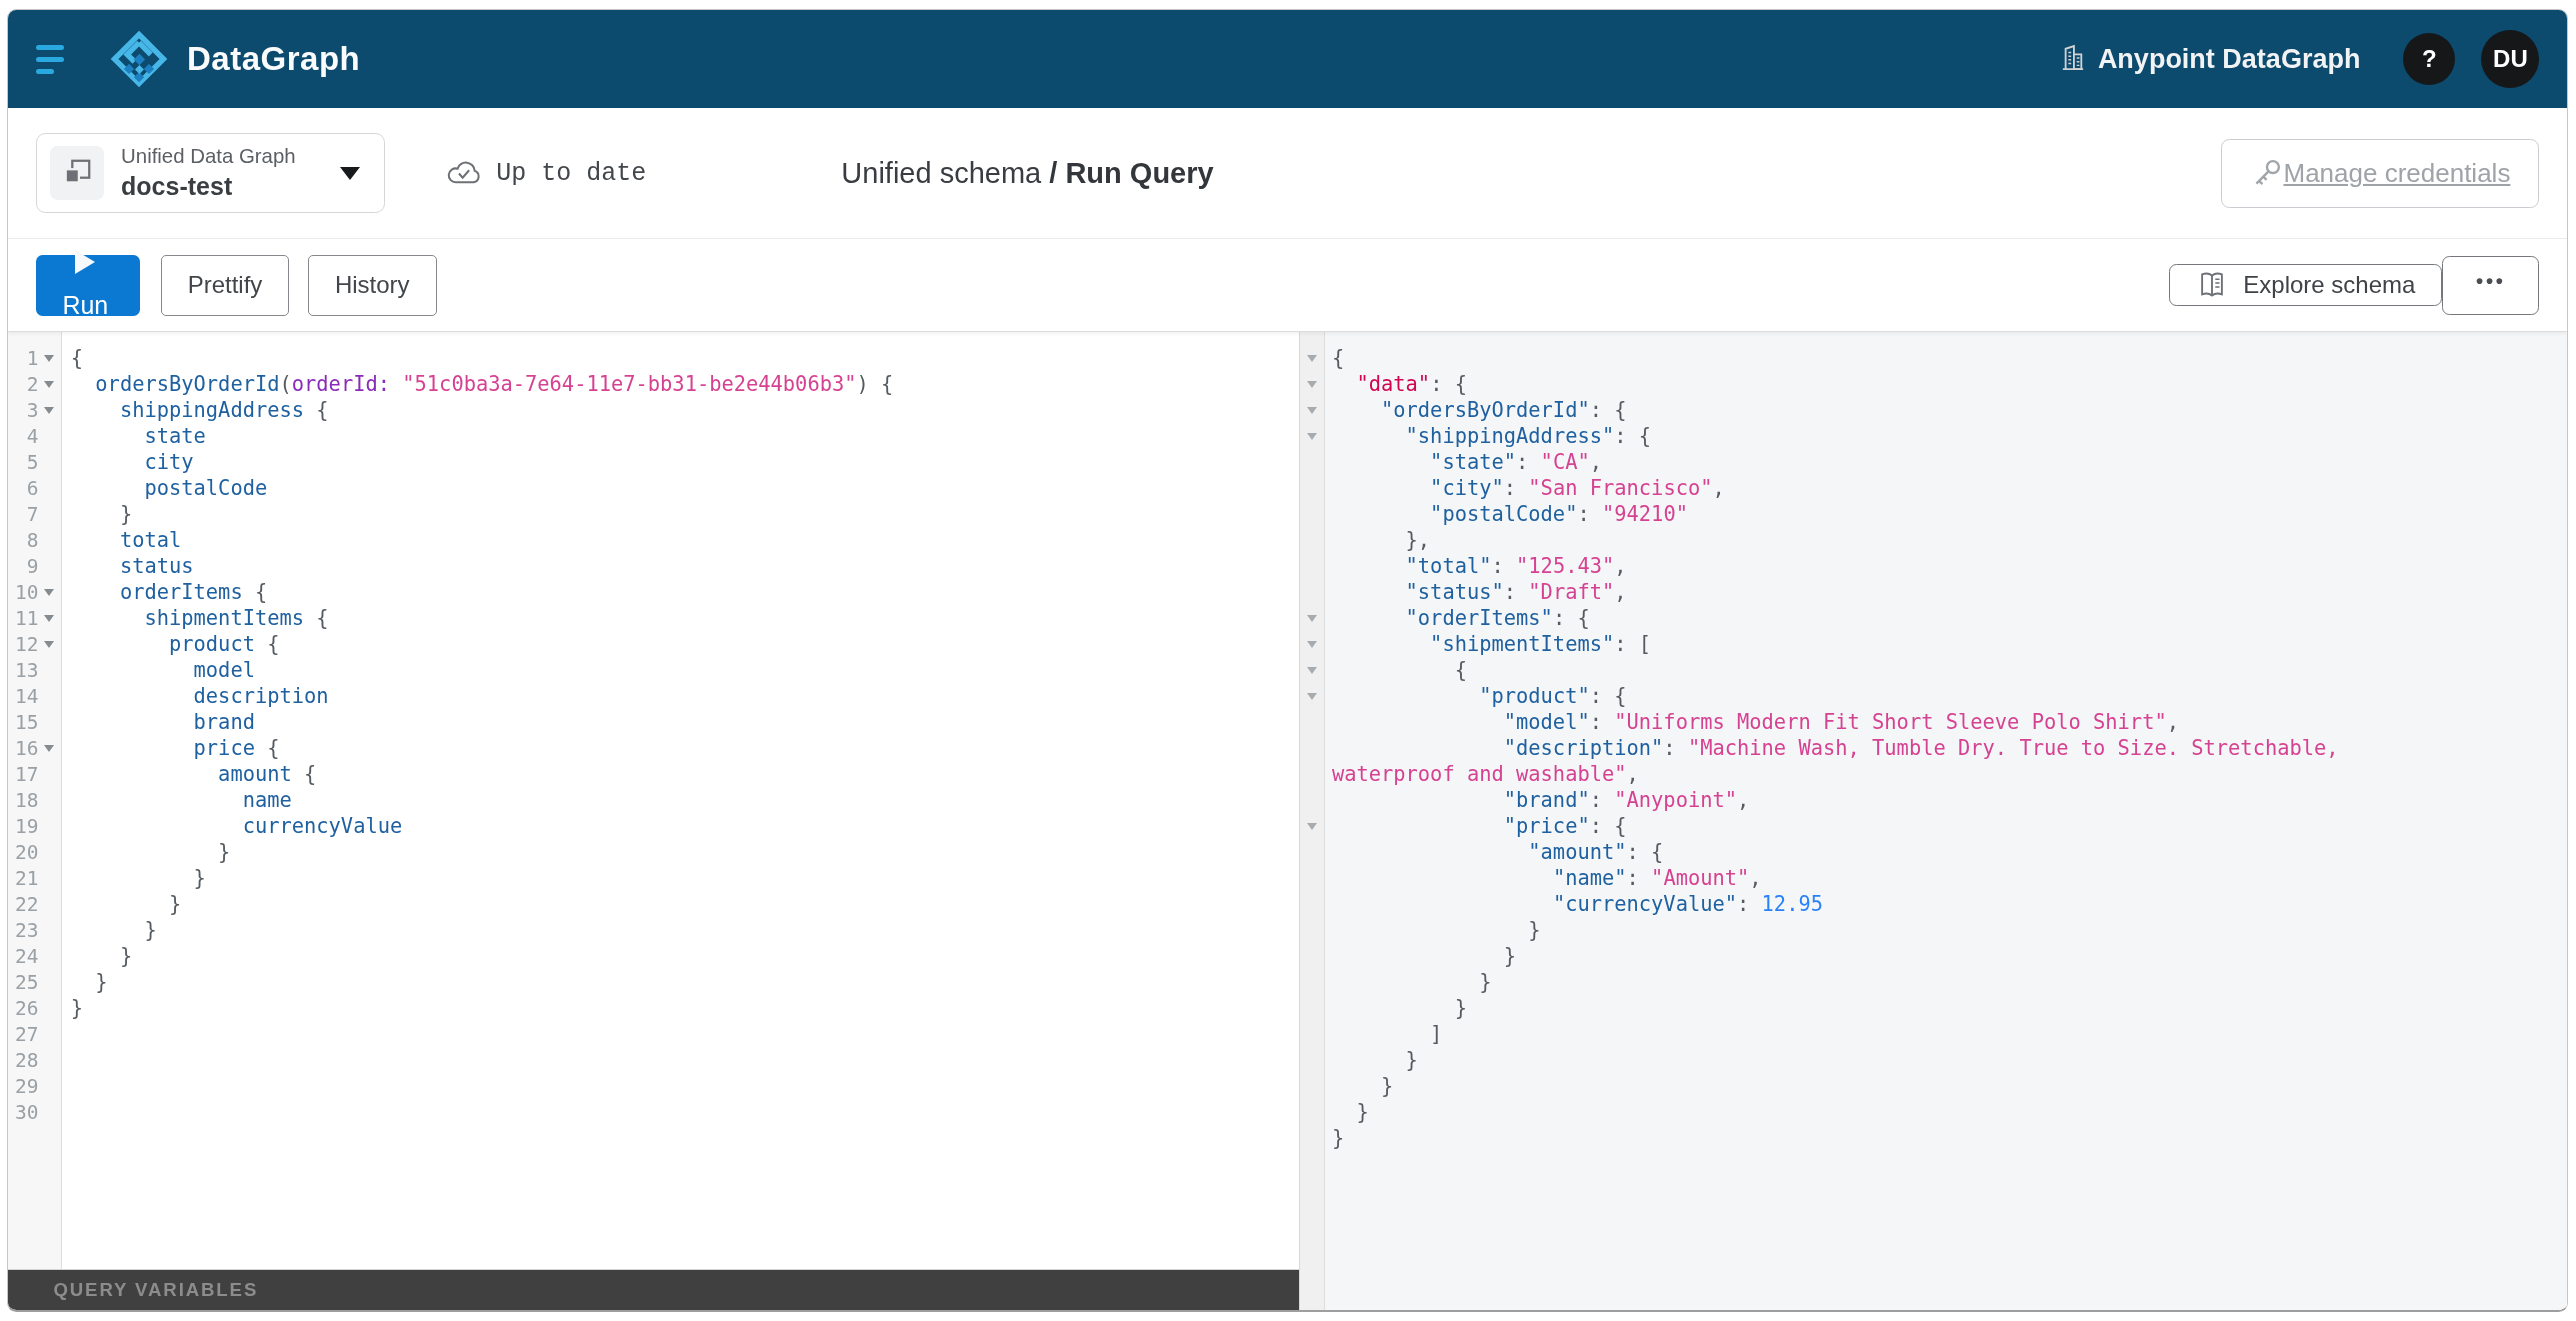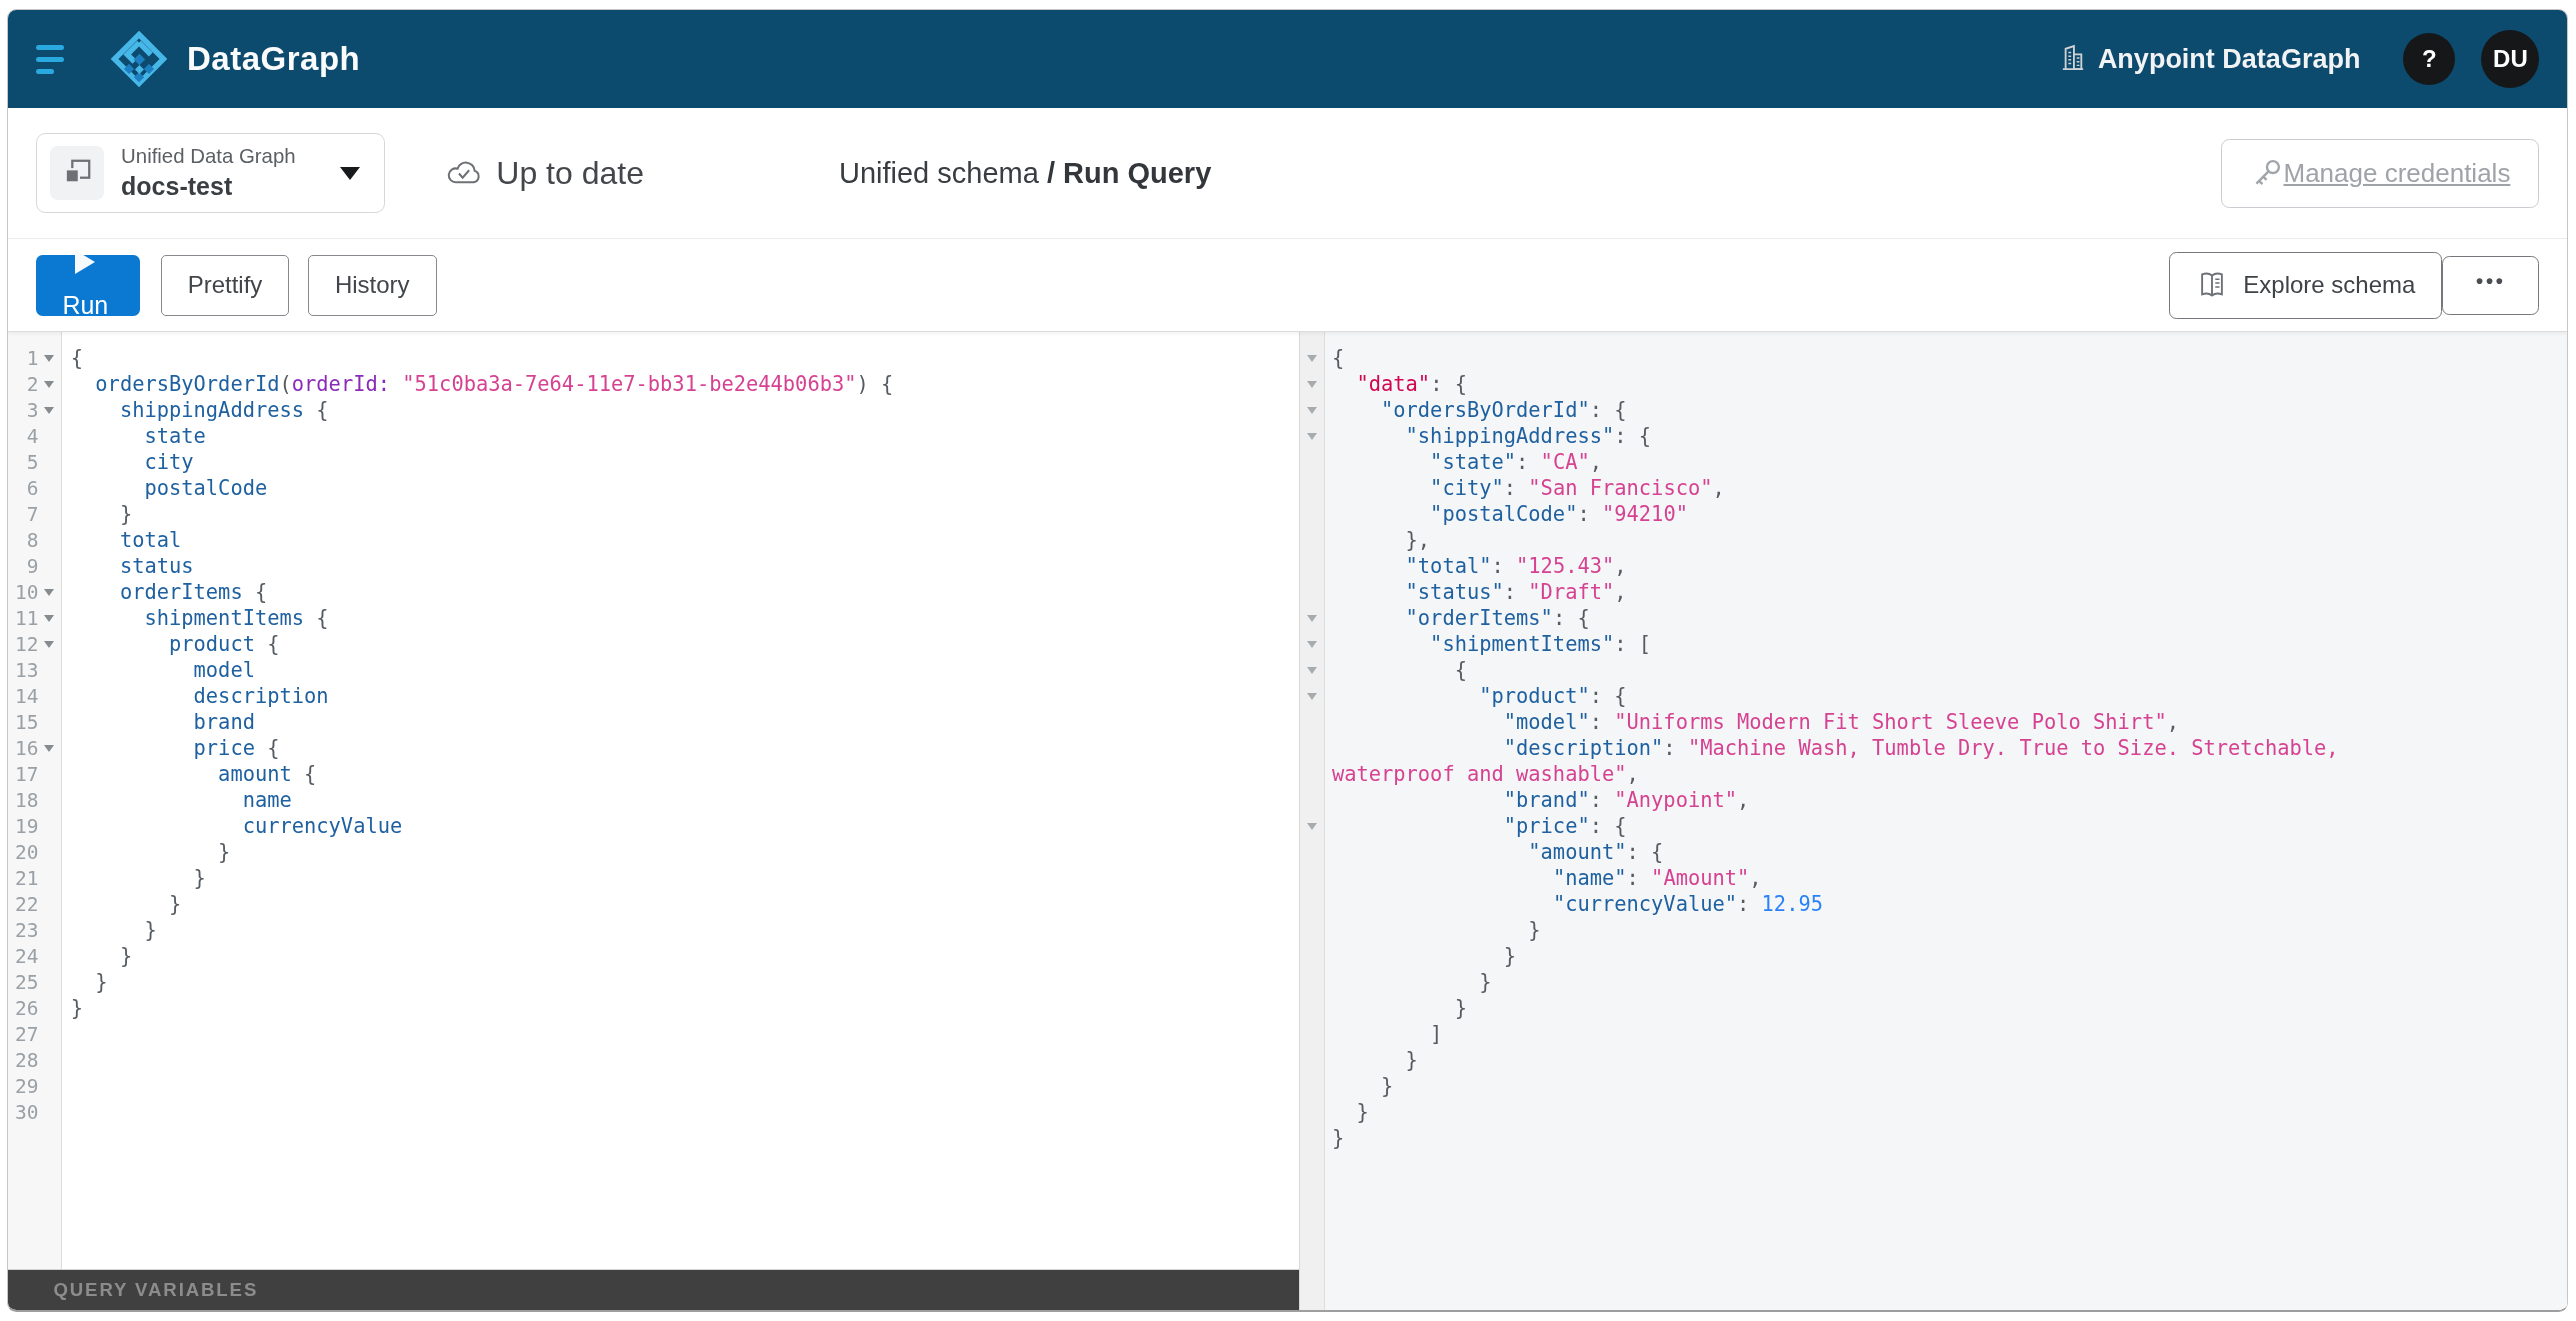--- a/index.html
+++ b/index.html
@@ -24,34 +24,34 @@
   .avatar { width:58px; height:58px; margin-left:26px; }
   
   .header { height:131px; flex:0 0 131px; background:#fff; display:flex; align-items:center; padding:16px 28px; border-bottom:0.9px solid #ececec; }
   .graph-selector { height:80px; border:1.9px solid #d4d7da; border-radius:9.3px; display:flex; align-items:center; padding:0 24px 0 13px; gap:16.7px; cursor:pointer; background:#fff; }
   .sel-icon-tile { width:54px; height:54px; background:#f1f2f4; border-radius:7.4px; display:flex; align-items:center; justify-content:center; }
   .sel-text { display:flex; flex-direction:column; justify-content:center; gap:3.7px; }
   .sel-type { font-size:20.4px; color:#5c6064; }
   .sel-name { font-size:25px; font-weight:700; color:#3a3e42; }
   .caret-down { width:0; height:0; border-left:10.2px solid transparent; border-right:10.2px solid transparent; border-top:13px solid #17191b; margin-left:28px; }
   .status { display:flex; align-items:center; gap:13px; margin-left:61px; }
-  .status-label { font-size:32px; color:#43474b; }
+  .status-label { font-size:25px; color:#43474b;font-family:Liberation Mono, monospace; }
   .breadcrumb { margin-left:195px; font-size:29px; color:#393d41; white-space:nowrap; }
   .breadcrumb b { font-weight:700; color:#33373b; }
   .header-spacer { flex:1; }
   .btn-credentials { height:69px; border:1.9px solid #c9ccd0; border-radius:8.4px; background:#fff; display:flex; align-items:center; padding:0 28px; color:#9fa3a8; font-size:26px; cursor:pointer;text-decoration:underline; }
   
   .toolbar { height:93px; flex:0 0 93px; background:#fff; display:flex; align-items:center; padding:0 28px; border-bottom:0.9px solid #dcdcdc; box-shadow:0 1.9px 3.7px rgba(0,0,0,.05); position:relative; z-index:2; }
   .btn { display:flex; align-items:center; justify-content:center; cursor:pointer; font-family:"Liberation Sans",sans-serif; }
   .btn-run { height:61px; padding:0 32px 0 26px; background:#0b79d1; border:none; border-radius:6.5px; color:#fff; font-size:25px; gap:16.7px;flex-direction:column; }
   .play-tri { width:0; height:0; border-top:12px solid transparent; border-bottom:12px solid transparent; border-left:20.4px solid #f6fafd; }
   .btn-outline { height:61px; padding:0 26px; background:#fff; border:1.9px solid #85898d; border-radius:5px; color:#42464a; font-size:24px; }
   .btn-prettify { margin-left:20.4px; } .btn-history { margin-left:18.6px; }
   .toolbar-spacer { flex:1; }
-  .btn-explore { height:67px; border:1.9px solid #74787c; border-radius:7.4px; gap:15px; padding:0 26px; color:#3f4347; font-size:24px; background:#fff; }
+  .btn-explore { height:42px; border:1.9px solid #74787c; border-radius:7.4px; gap:15px; padding:0 26px; color:#3f4347; font-size:24px; background:#fff; }
   .btn-more { height:59px; min-width:97px; border:1.9px solid #74787c; border-radius:7.4px; background:#fff; color:#4a4e52; font-size:20.4px; font-weight:700; letter-spacing:2.8px; padding-bottom:7.4px; }
   
   .workspace { flex:1; display:flex; min-height:0; background:#fff; }
   .query-pane { flex:0 0 1292px; display:flex; flex-direction:column; border-right:0.9px solid #d8d8d8; min-height:0; }
   .editor-body { flex:1; display:flex; min-height:0; }
   .gutter { width:54px; background:#f7f7f7; border-right:0.9px solid #dddddd; padding-top:13px; }
   .gutter-row { height:26px; display:flex; align-items:center; }
   .ln { width:30px; text-align:right; color:#9aa0a5; font:19.5px "DejaVu Sans Mono", monospace; }
   .foldcell { width:22px; display:flex; align-items:center; justify-content:center; }
   .arrow { width:0; height:0; border-left:5.6px solid transparent; border-right:5.6px solid transparent; border-top:7.4px solid #868b90; }

